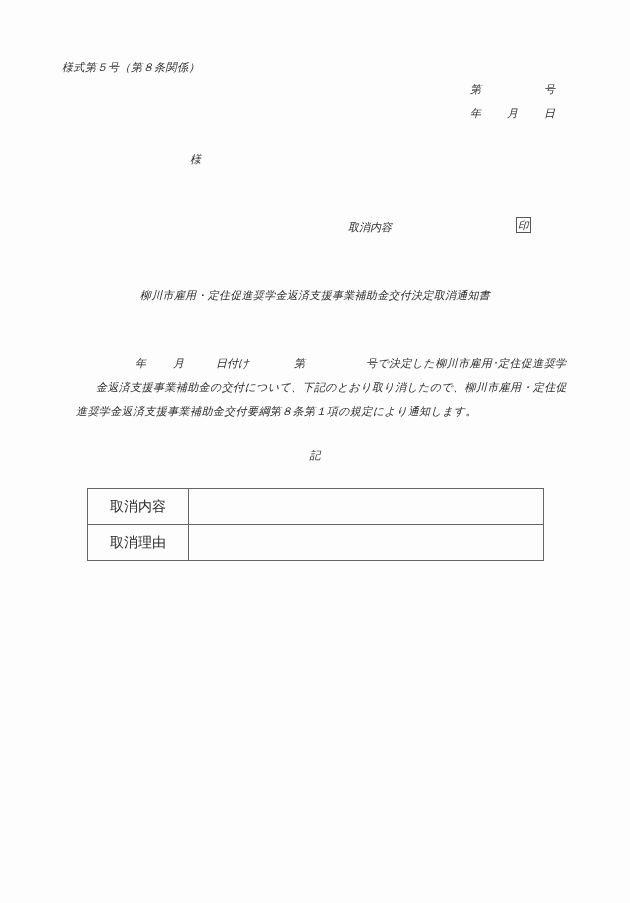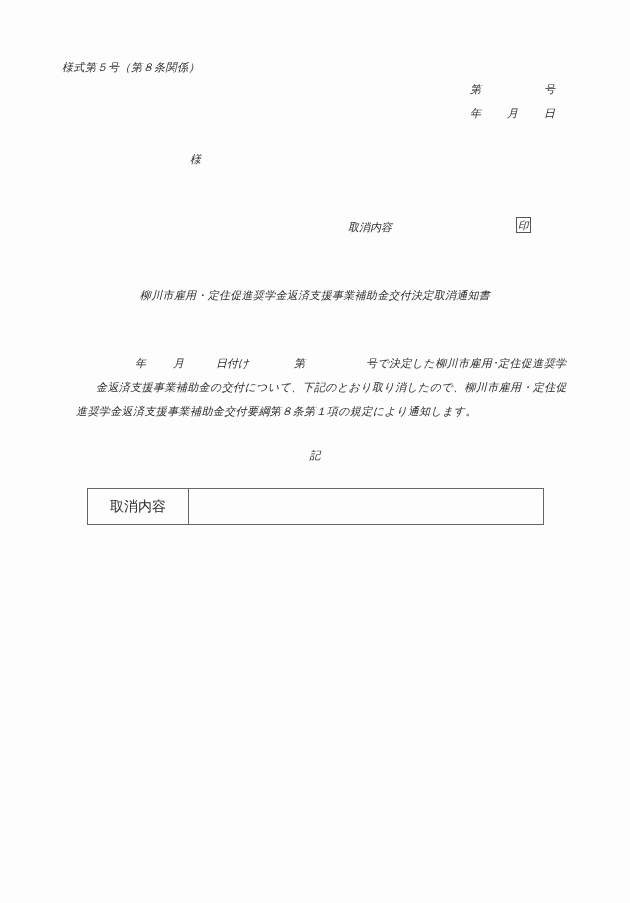--- a/index.html
+++ b/index.html
@@ -82,14 +82,18 @@
 <div class="abs body-line line3">進奨学金返済支援事業補助金交付要綱第８条第１項の規定により通知します。</div>
 
 <div class="abs ki">記</div>
 
 <table class="detail">
   <tbody>
       <tr>
     <td class="label">取消内容</td>
     <td></td>
   </tr>
+  <tr>
+    <td class="label">取消理由</td>
+    <td></td>
+  </tr>
 </tbody>
   </table>
 
 </body></html>

